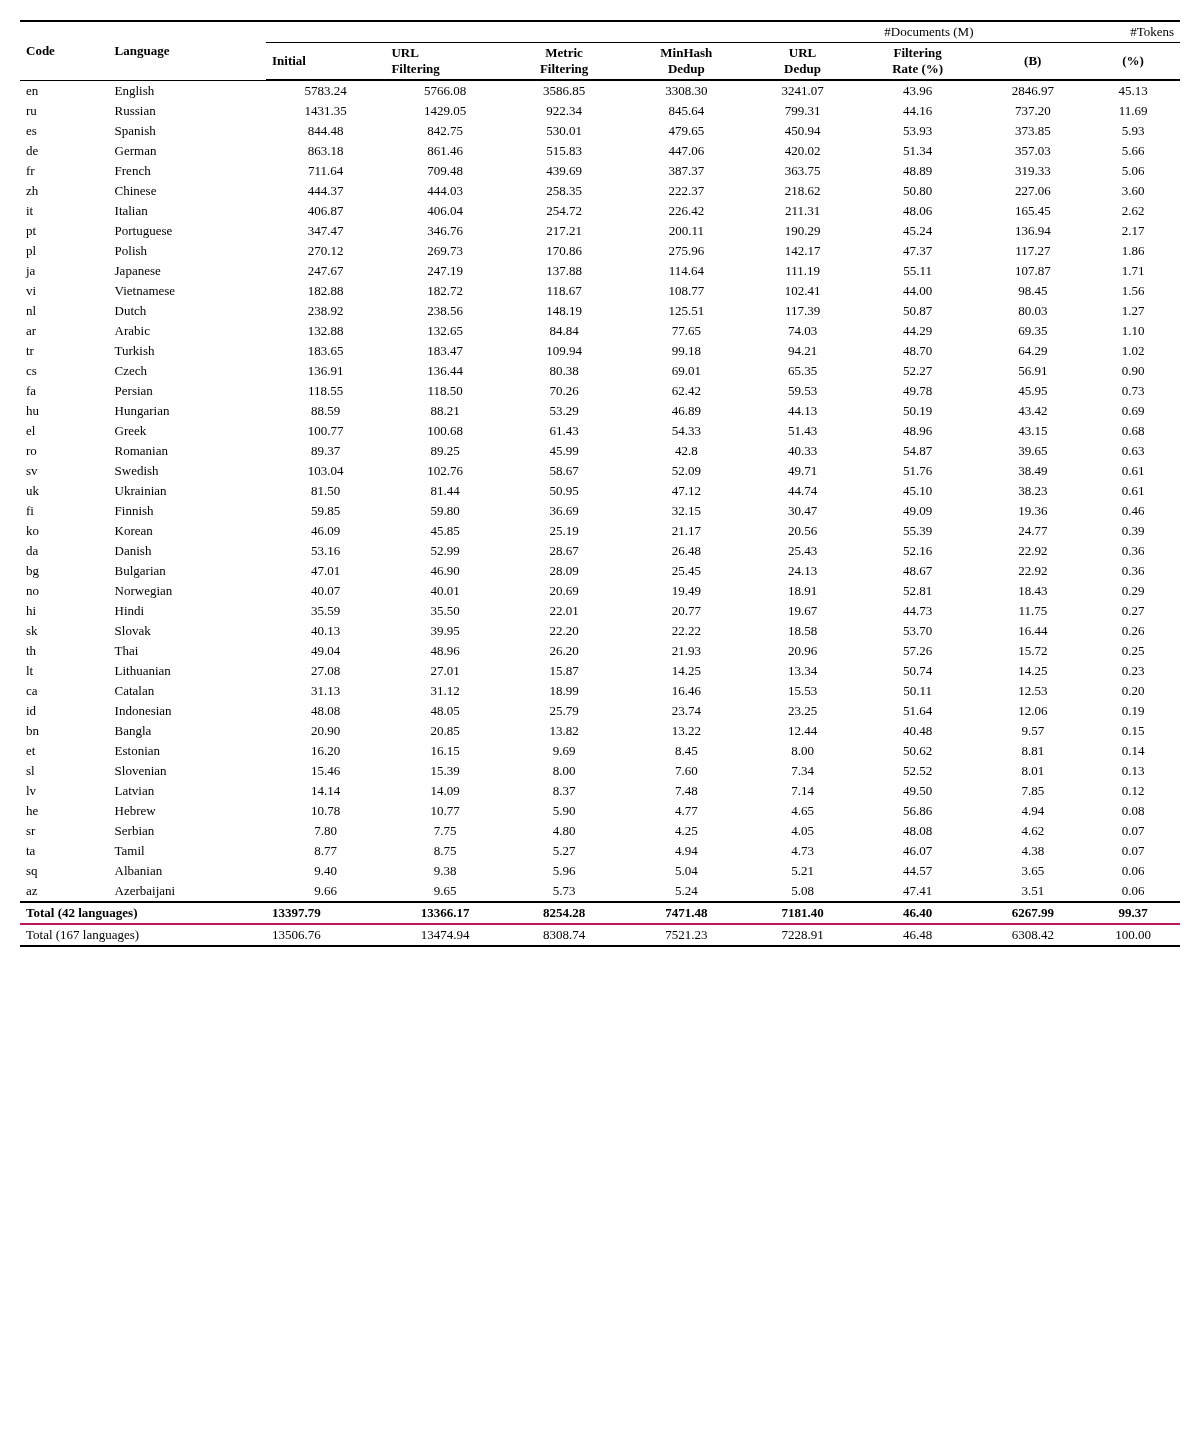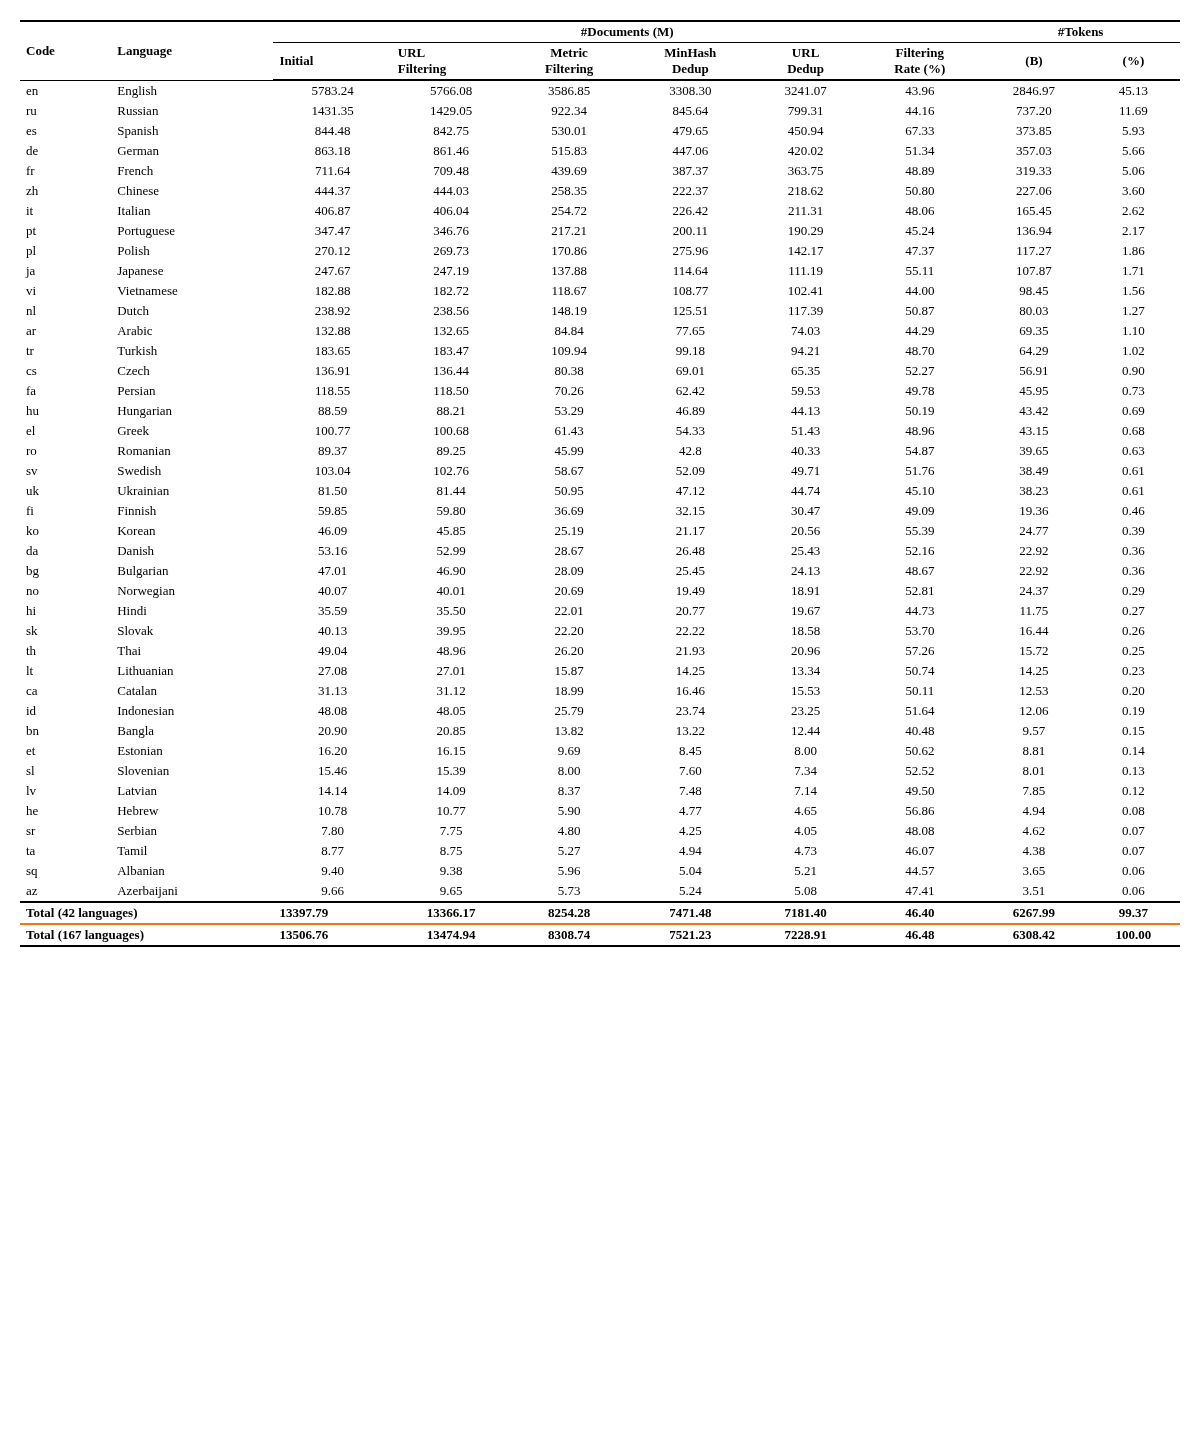--- a/index.html
+++ b/index.html
@@ -35,29 +35,29 @@
     .header-top th {
       border-top: 2px solid #000;
       border-bottom: 1px solid #000;
     }
     .header-sub th {
       border-bottom: 2px solid #000;
     }
     .total-row td {
       font-weight: bold;
       border-top: 2px solid #000;
-      border-bottom: 2px solid #f97316;
+      border-bottom: 2px solid #be185d;
     }
     .total-row-2 td {
-      font-weight: bold;
+      font-weight: normal;
       border-bottom: 2px solid #000;
     }
     .group-header {
-      text-align: center;
-      font-weight: bold;
+      text-align: right;
+      font-weight: normal;
     }
     .colspan-group {
       border-bottom: 1px solid #000;
     }
   </style>
 </head>
 <body>
 
 <div class="table-container">
   <table>
@@ -105,21 +105,21 @@
     <td>11.69</td>
   </tr>
         <tr class="data-row">
     <td>es</td>
     <td>Spanish</td>
     <td>844.48</td>
     <td>842.75</td>
     <td>530.01</td>
     <td>479.65</td>
     <td>450.94</td>
-    <td>67.33</td>
+    <td>53.93</td>
     <td>373.85</td>
     <td>5.93</td>
   </tr>
         <tr class="data-row">
     <td>de</td>
     <td>German</td>
     <td>863.18</td>
     <td>861.46</td>
     <td>515.83</td>
     <td>447.06</td>
@@ -382,21 +382,21 @@
   </tr>
         <tr class="data-row">
     <td>no</td>
     <td>Norwegian</td>
     <td>40.07</td>
     <td>40.01</td>
     <td>20.69</td>
     <td>19.49</td>
     <td>18.91</td>
     <td>52.81</td>
-    <td>24.37</td>
+    <td>18.43</td>
     <td>0.29</td>
   </tr>
         <tr class="data-row">
     <td>hi</td>
     <td>Hindi</td>
     <td>35.59</td>
     <td>35.50</td>
     <td>22.01</td>
     <td>20.77</td>
     <td>19.67</td>

